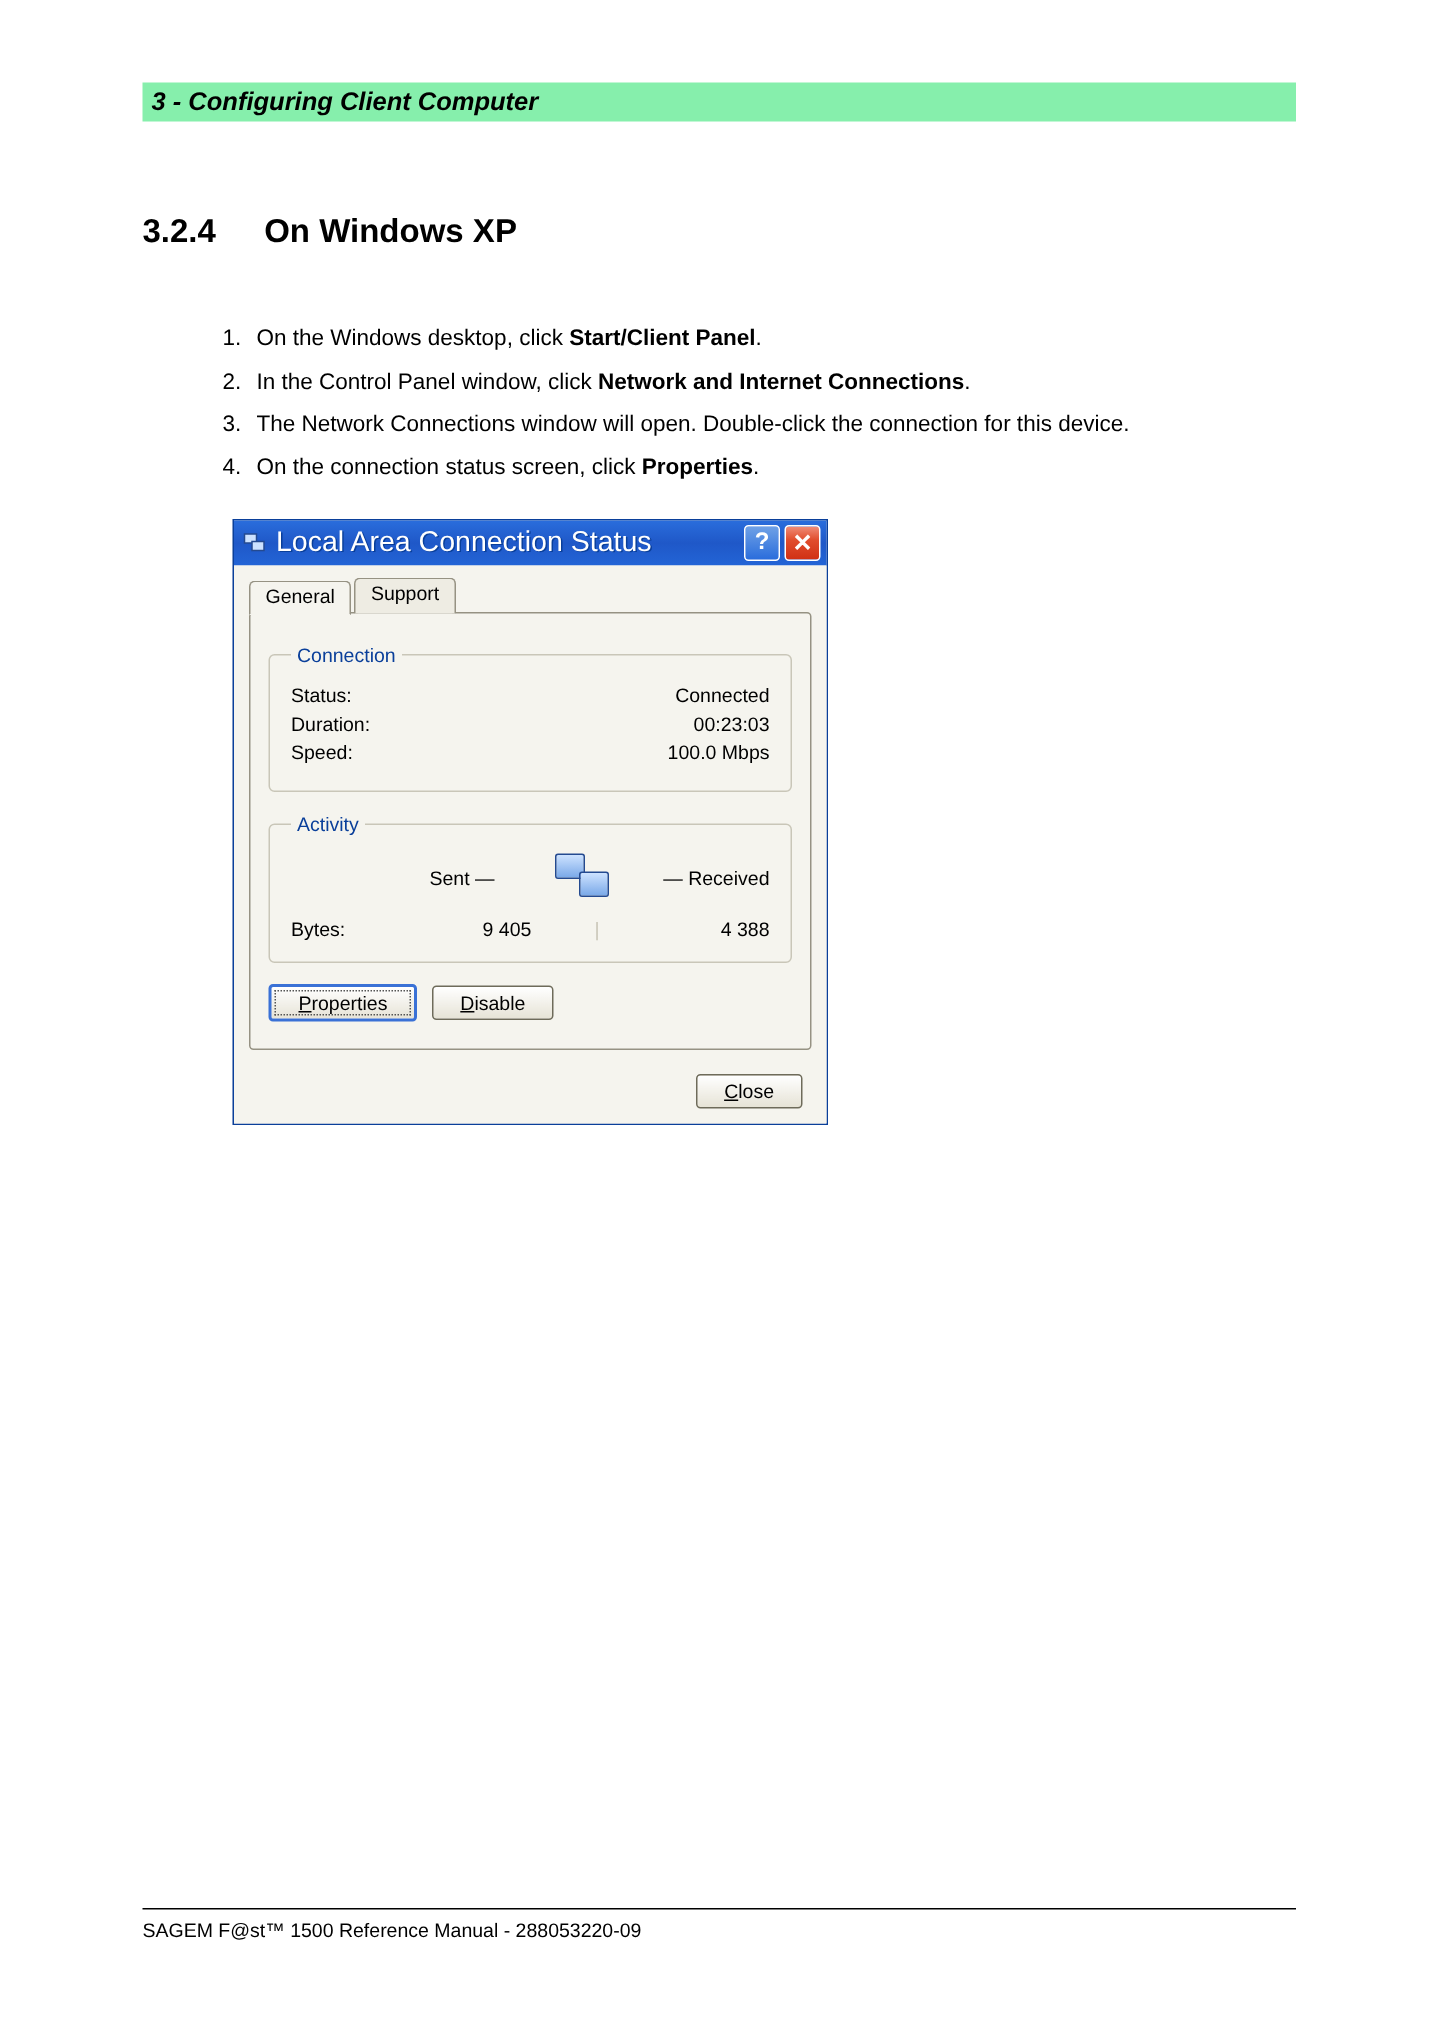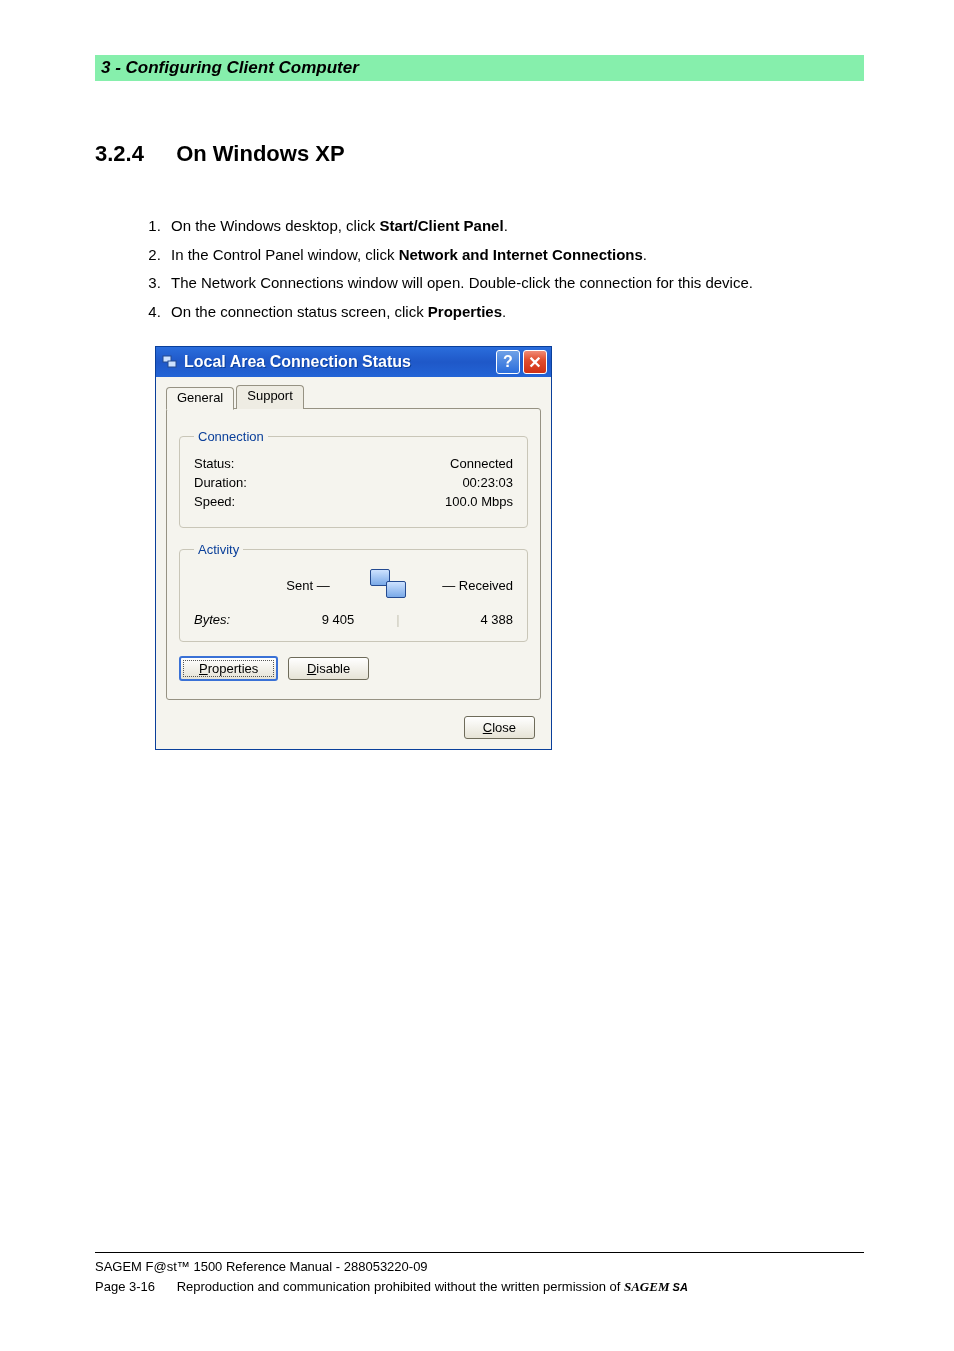--- a/index.html
+++ b/index.html
@@ -69,22 +69,22 @@
   .xp-title-icon {
     width: 16px;
     height: 16px;
     margin-right: 6px;
     display: inline-flex;
     align-items: center;
     justify-content: center;
   }
   .xp-title-text {
     flex: 1;
-    font-size: 16px;
-    font-weight: bold;
+    font-size: 19px;
+    font-weight: normal;
     text-shadow: 1px 1px 0 #0a3f9a;
   }
   .xp-win-btn {
     width: 22px;
     height: 22px;
     border: 1px solid #fff;
     border-radius: 3px;
     margin-left: 3px;
     display: inline-flex;
     align-items: center;
@@ -180,21 +180,21 @@
     border: 1px solid #244a90;
     background: linear-gradient(to bottom, #cde2ff, #7aa9e8);
     border-radius: 2px;
   }
   .mon.m1 { left: 2px; top: 0; }
   .mon.m2 { left: 18px; top: 12px; }
   .activity-row {
     display: flex;
     margin-top: 6px;
   }
-  .activity-row .act-l { flex:1;font-style:italic; }
+  .activity-row .act-l { flex:1; }
   .activity-row .act-v1 { width:110px; text-align:center; }
   .activity-row .act-sep { width:10px; text-align:center; color:#c9c6b8; }
   .activity-row .act-v2 { width:110px; text-align:right; }
   .xp-button-row {
     margin-top: 2px;
   }
   .xp-button {
     border: 1px solid #6e6b5a;
     border-radius: 3px;
     background: linear-gradient(to bottom, #fff, #e6e3d6);
@@ -315,19 +315,13 @@
       </div>
     </div>
     <div class="bottom-row">
       <button class="xp-button"><span class="u">C</span><span>lose</span></button>
     </div>
   </div>
 </div>
 
 <div class="footer">
   <div>SAGEM F@st™ 1500 Reference Manual - 288053220-09</div>
-  <div>
-    <span>Page 3-16</span>
-    &nbsp;&nbsp;&nbsp;&nbsp;
-    <span>Reproduction and communication prohibited without the written permission of </span>
-    <span class="sagem">SAGEM</span><span class="sagem-sa"> SA</span>
-  </div>
 </div>
 
 </body></html>

